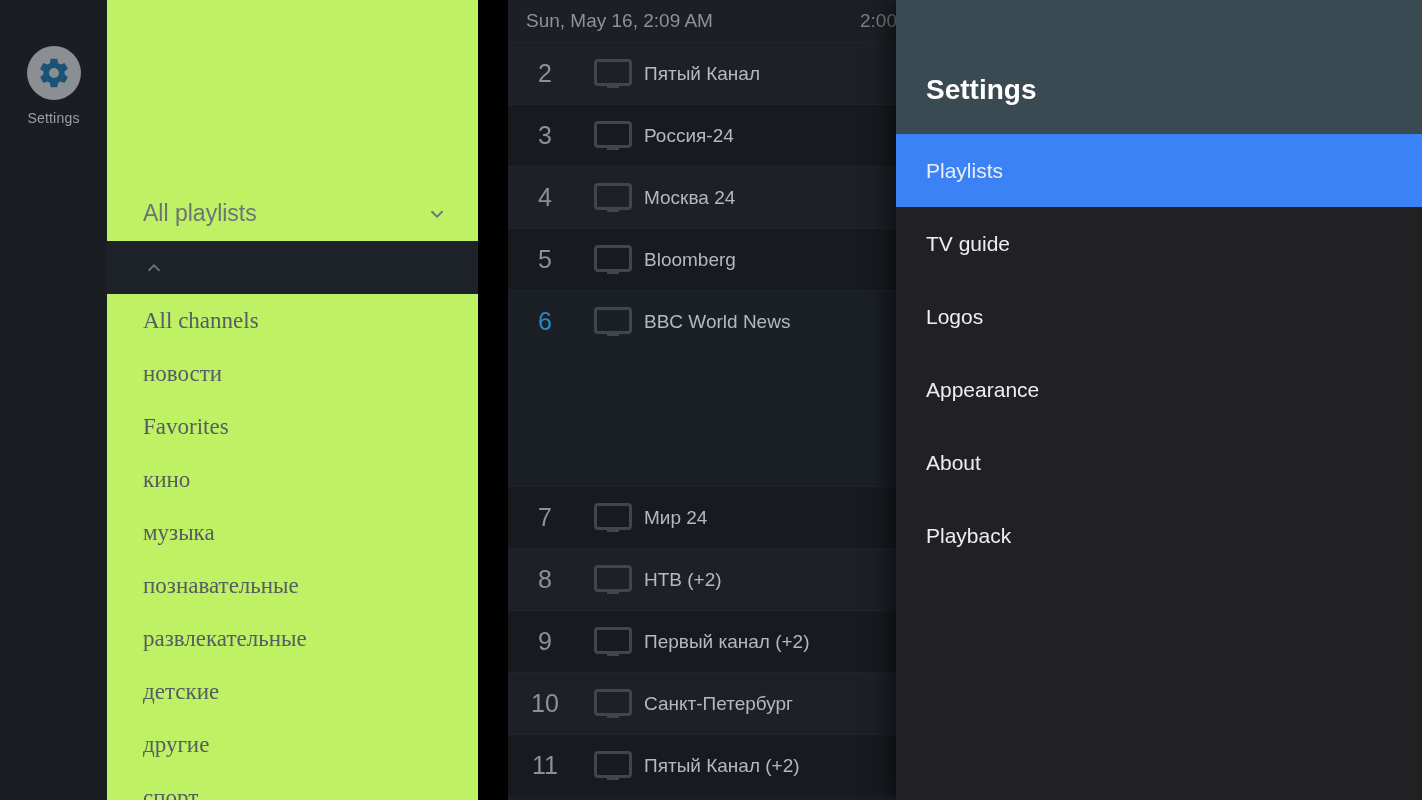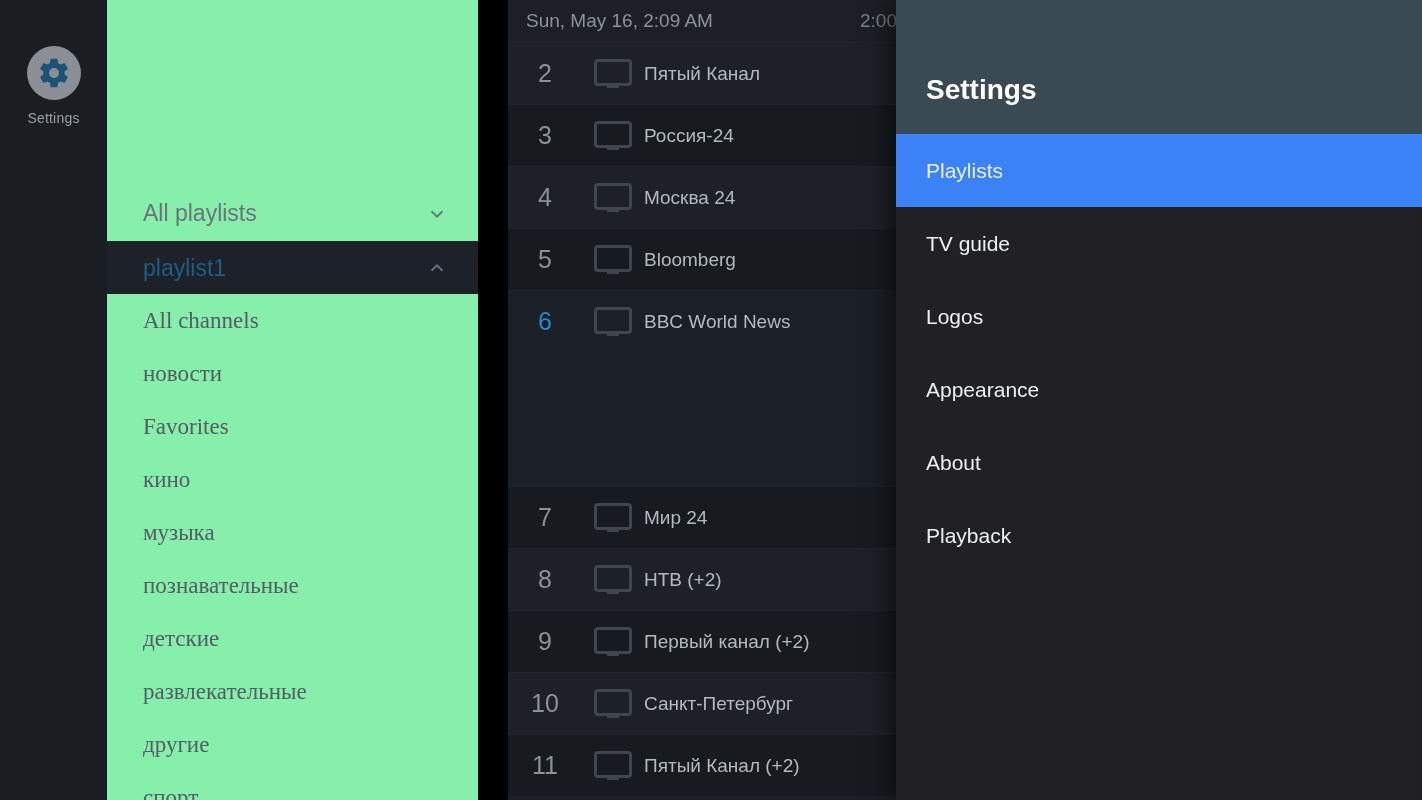--- a/index.html
+++ b/index.html
@@ -26,21 +26,21 @@
     display: flex; align-items: center; justify-content: center;
   }
   .gear-circle svg { display: block; }
   .rail-label {
     margin-top: 10px; font-size: 14px; color: #9aa0a4; letter-spacing: .2px;
   }
 
   
   .groups-col {
     position: absolute; left: 107px; top: 0; width: 371px; height: 800px;
-    background: #86efac;
+    background: #bef264;
   }
   .group-row {
     position: relative; height: 53px; display: flex; align-items: center;
     padding: 0 30px 0 36px;
   }
   .group-row .g-label {
     flex: 1; font-size: 23px; color: #5d6469; white-space: nowrap;
     overflow: hidden; text-overflow: ellipsis;
   }
   .group-row.hdr { height: 55px; }
@@ -155,21 +155,20 @@
       <div class="group-row hdr">
         <span class="g-label">All playlists</span>
         <span class="chev">
           <svg width="22" height="22" viewBox="0 0 24 24">
               <path fill="none" stroke="#6b7278" stroke-width="2" d="M6 9l6 6 6-6"></path>
             </svg>
         </span>
       </div>
 
       <div class="group-row playlist-sel divider-top">
-        <span class="g-label">playlist1</span>
         <span class="chev">
           <svg width="22" height="22" viewBox="0 0 24 24">
               <path fill="none" stroke="#6b7278" stroke-width="2" d="M6 15l6-6 6 6"></path>
             </svg>
         </span>
       </div>
 
       <div id="sub-groups">
           <div class="sub-item">
             <span class="g-label">All channels</span>
@@ -183,24 +182,24 @@
           <div class="sub-item">
             <span class="g-label">кино</span>
           </div>
           <div class="sub-item">
             <span class="g-label">музыка</span>
           </div>
           <div class="sub-item">
             <span class="g-label">познавательные</span>
           </div>
           <div class="sub-item">
+            <span class="g-label">развлекательные</span>
+          </div>
+          <div class="sub-item">
             <span class="g-label">детские</span>
-          </div>
-          <div class="sub-item">
-            <span class="g-label">развлекательные</span>
           </div>
           <div class="sub-item">
             <span class="g-label">другие</span>
           </div>
           <div class="sub-item">
             <span class="g-label">спорт</span>
           </div>
         </div>
     </div>
   </div>

